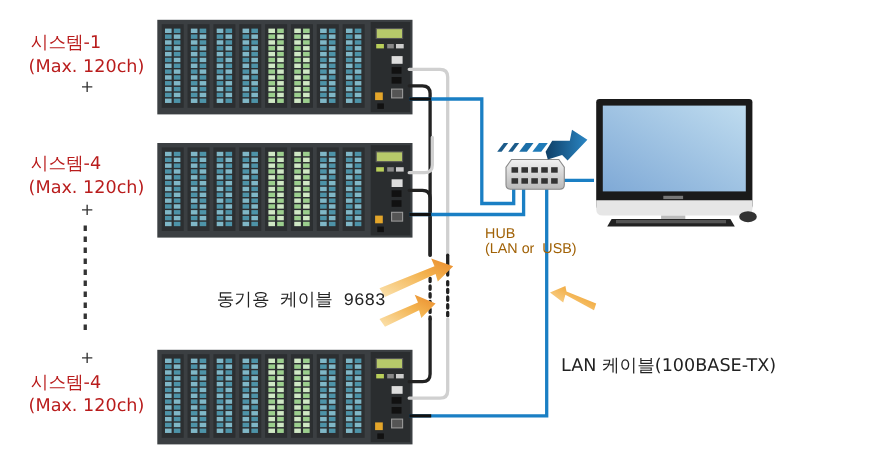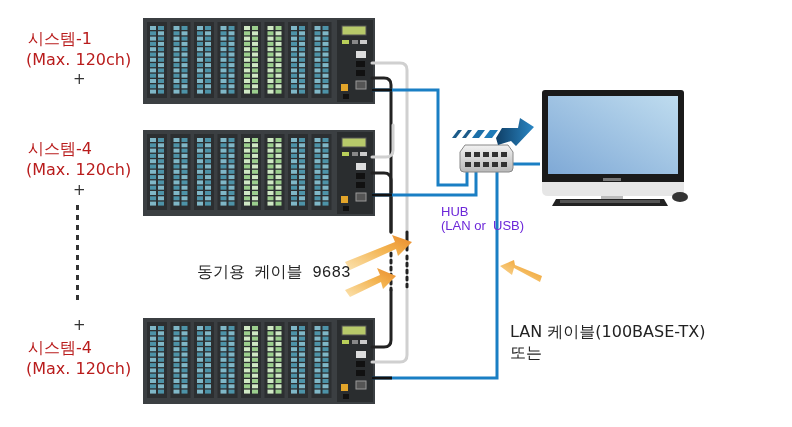--- a/index.html
+++ b/index.html
@@ -2,21 +2,21 @@
 <html><head>
   <meta charset="utf-8">
   <style>
     html, body { margin: 0; padding: 0; background: #ffffff; }
     body { width: 792px; height: 427px; position: relative; overflow: hidden;
            font-family: "DejaVu Sans", "Liberation Sans", sans-serif; color: #222; }
     .label { position: absolute; font-size: 16px; line-height: 21px; white-space: nowrap; color: #b91c1c; }
     .plus { position: absolute; font-size: 15px; color: #333; }
     .vdots { position: absolute; width: 3px; }
     .vdots span { display: block; width: 3px; height: 5px; background: #333; margin-bottom: 5px; }
-    .hub-label { position: absolute; font-family: "Liberation Sans", sans-serif; font-size: 13px; line-height: 14px; color: #6d28d9; }
+    .hub-label { position: absolute; font-family: "Liberation Sans", sans-serif; font-size: 13px; line-height: 14px; color: #a16207; }
     .sync-label { position: absolute; font-size: 16px; color: #222; white-space: nowrap; font-family: Liberation Mono, monospace; }
     .cable-label { position: absolute; font-size: 16px; line-height: 21px; color: #222; white-space: nowrap; }
     svg.diagram { position: absolute; left: 0; top: 0; }
   </style>
 </head>
 <body>
 
 <div class="label" style="left:28px;top:28px;">시스템-1</div>
 <div class="label" style="left:26px;top:49px;">(Max. 120ch)</div>
 <div class="plus" style="left:73px;top:70px;">+</div>
@@ -880,14 +880,13 @@
 
 <div class="hub-label" style="left:441px;top:205px;">
   <div>HUB</div>
   <div style="white-space:pre;">(LAN or  USB)</div>
 </div>
 
 <div class="sync-label" style="left:197px;top:262px;">동기용 케이블 9683</div>
 
 <div class="cable-label" style="left:510px;top:306px;margin-top:15px;">
   <div>LAN 케이블(100BASE-TX)</div>
-  <div>또는</div>
 </div>
 
 </body></html>

